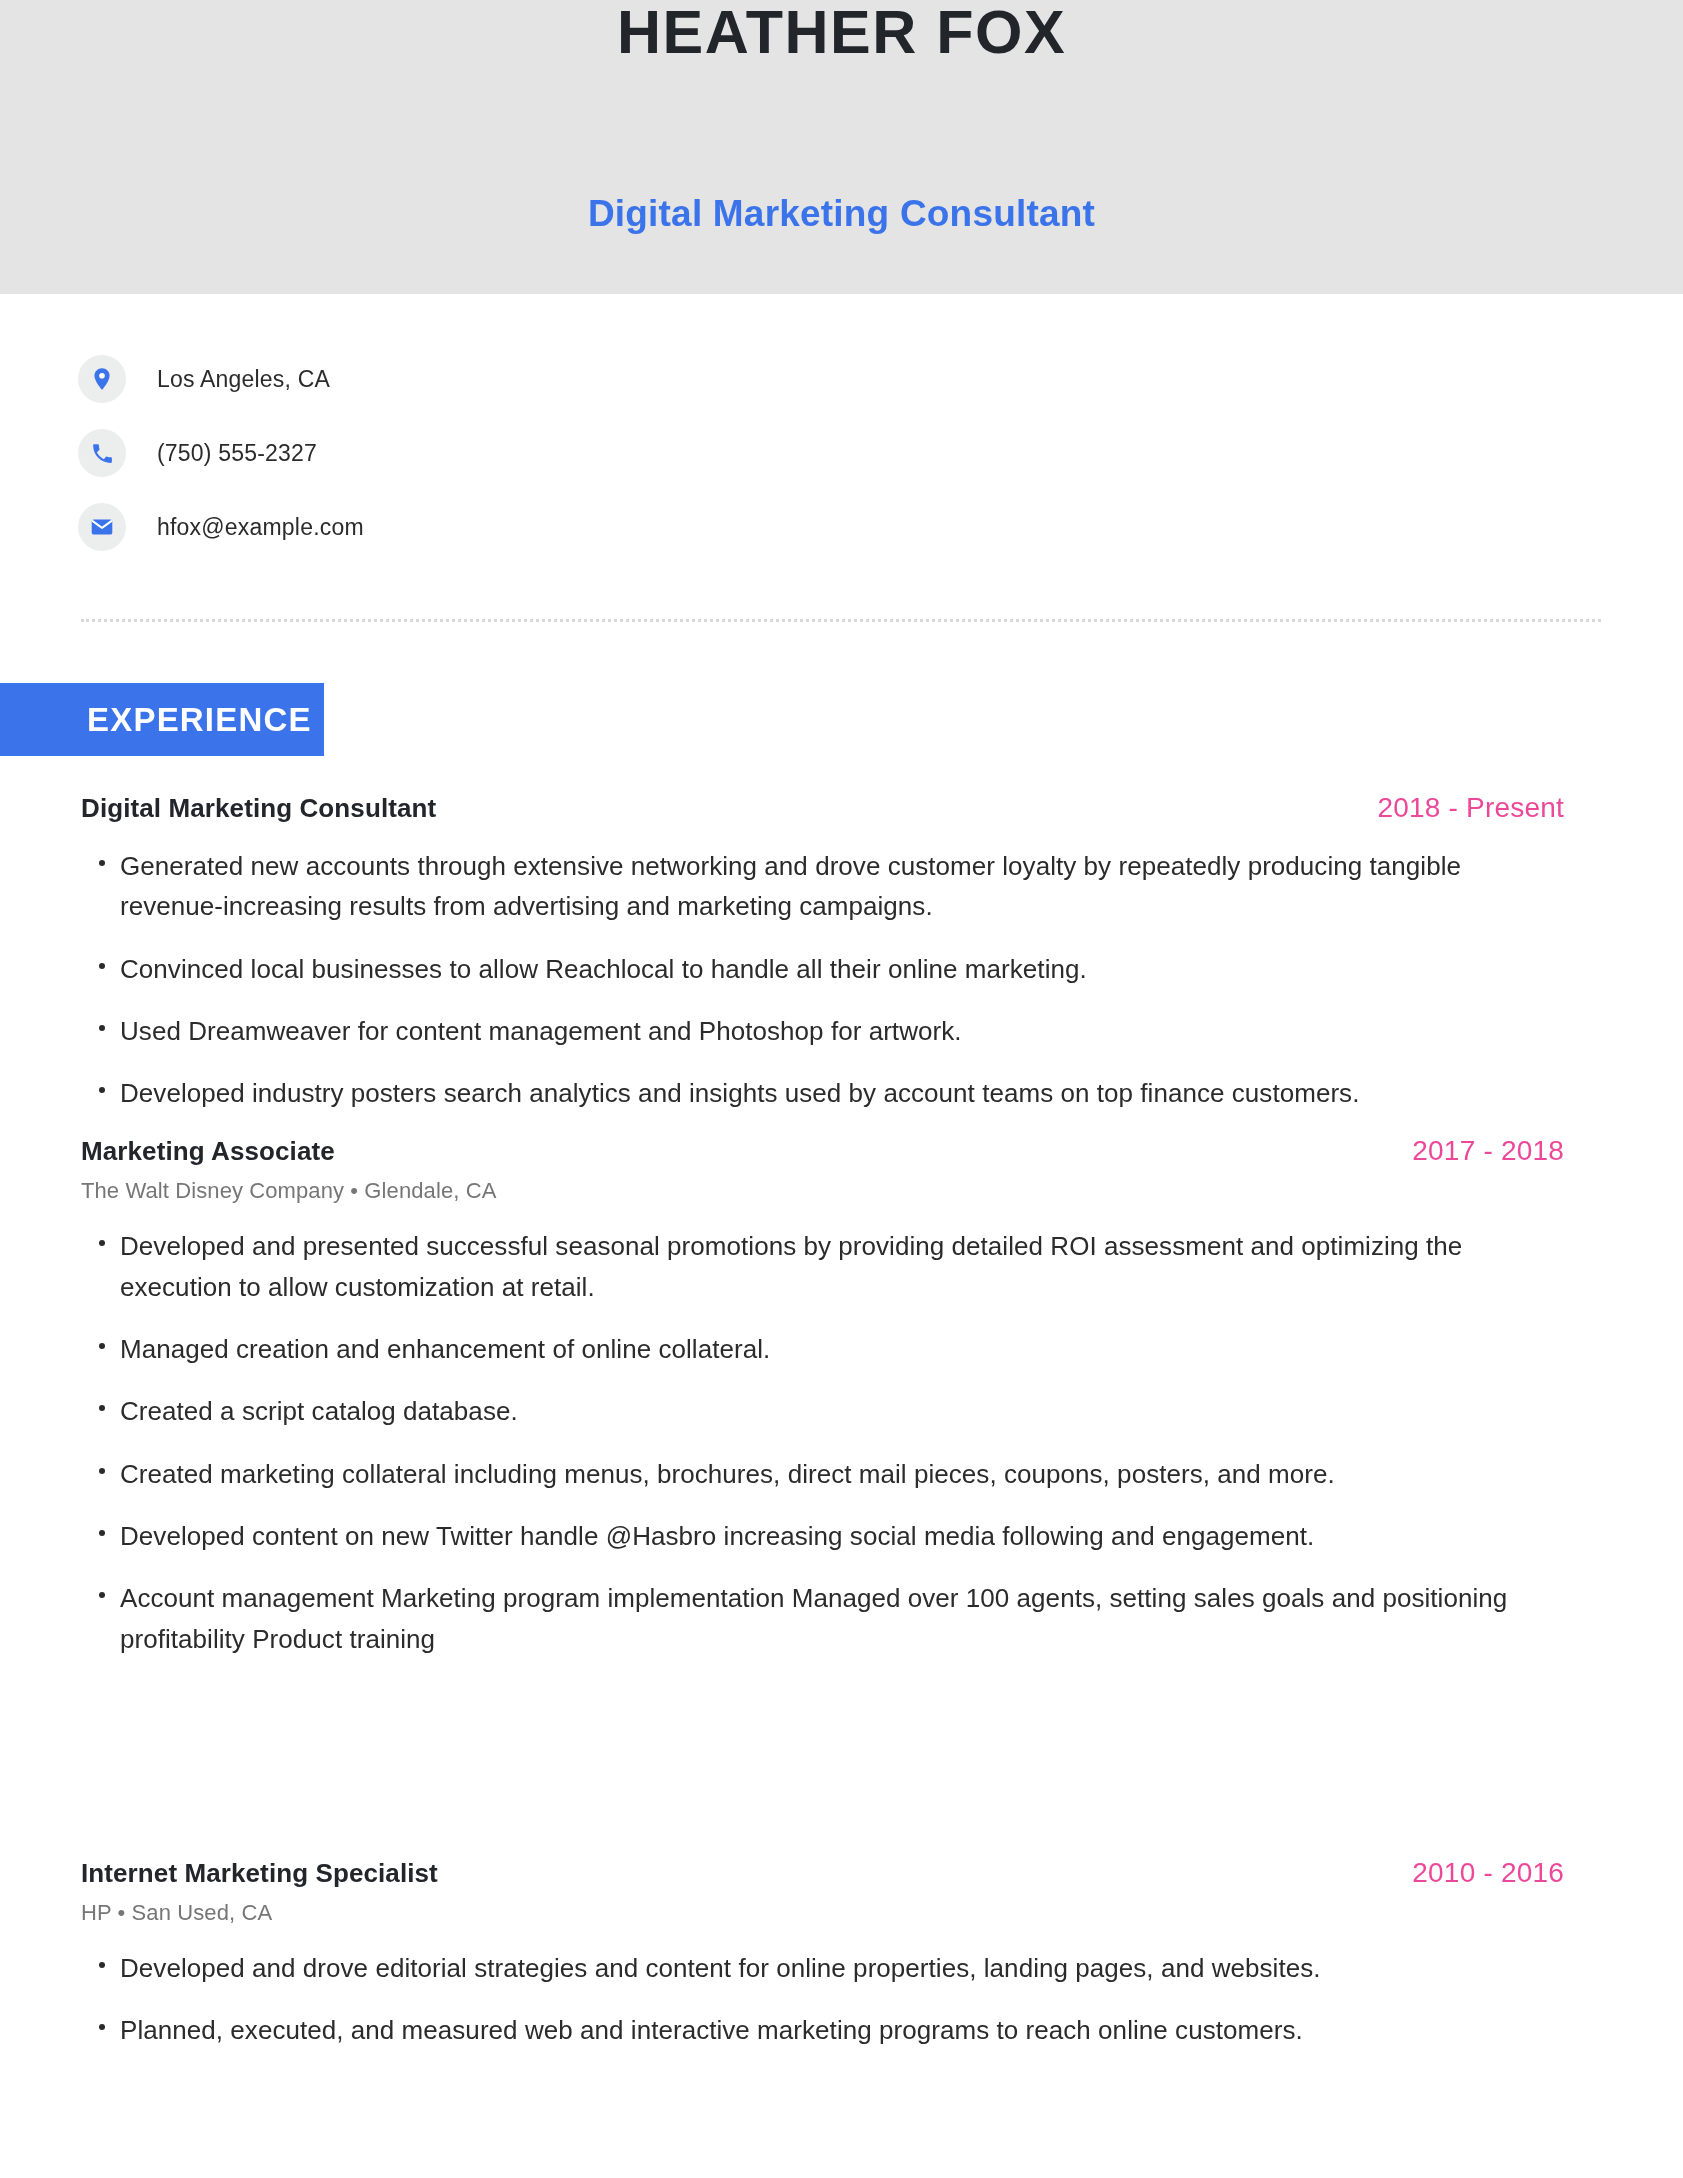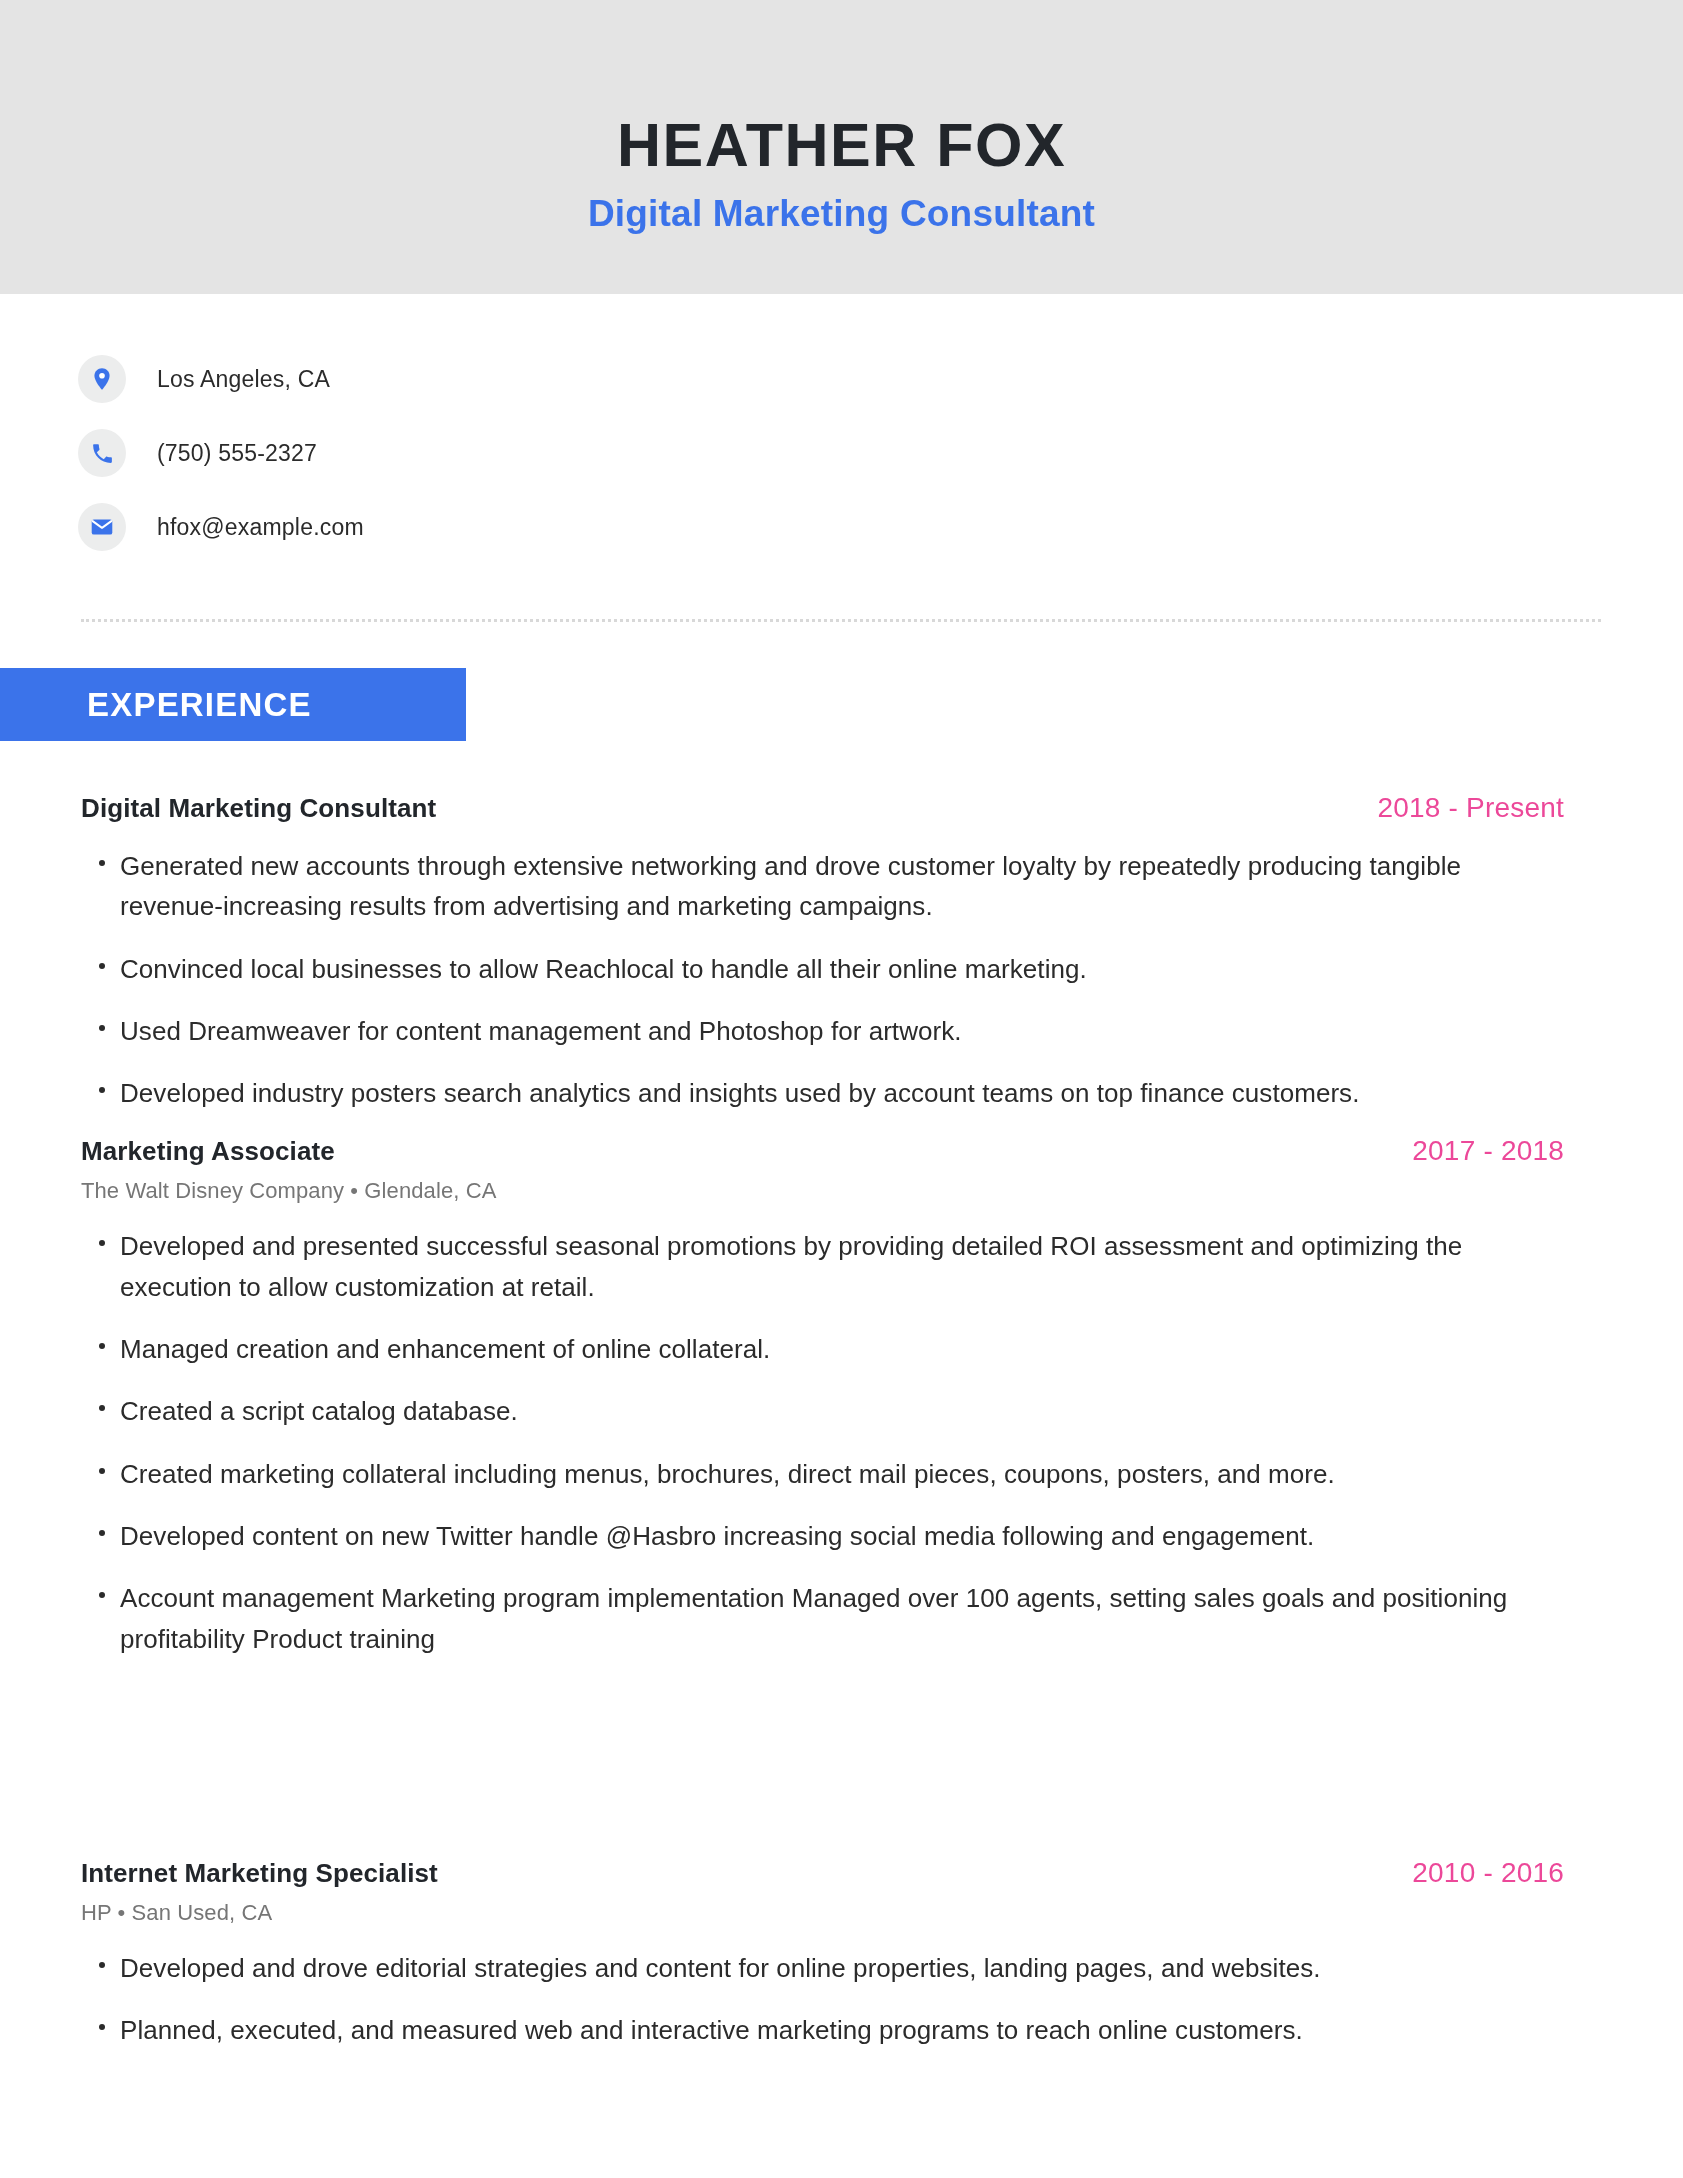--- a/index.html
+++ b/index.html
@@ -24,21 +24,21 @@
 
   
   .header-band {
     width: 1683px;
     height: 294px;
     background: #e4e4e4;
     box-sizing: border-box;
     display: flex;
     flex-direction: column;
     align-items: center;
-    justify-content: flex-end;
+    justify-content: space-between;
     padding-bottom: 59px;
   }
   .full-name {
     font-size: 61px;
     font-weight: bold;
     letter-spacing: 1.5px;
     color: #22262b;
     line-height: 1.05;
     margin: 0;
     text-align: center;
@@ -88,23 +88,23 @@
     top: 619px;
     left: 81px;
     width: 1520px;
     height: 0;
     border-top: 3px dotted #d8d8d8;
   }
 
   
   .section-banner {
     position: absolute;
-    top: 668px;
+    top: 683px;
     left: 0;
-    width: 466px;
+    width: 324px;
     height: 73px;
     background: #3b73ea;
     display: flex;
     align-items: center;
   }
   .section-banner-label {
     color: #ffffff;
     font-size: 33px;
     font-weight: bold;
     letter-spacing: 1.2px;

